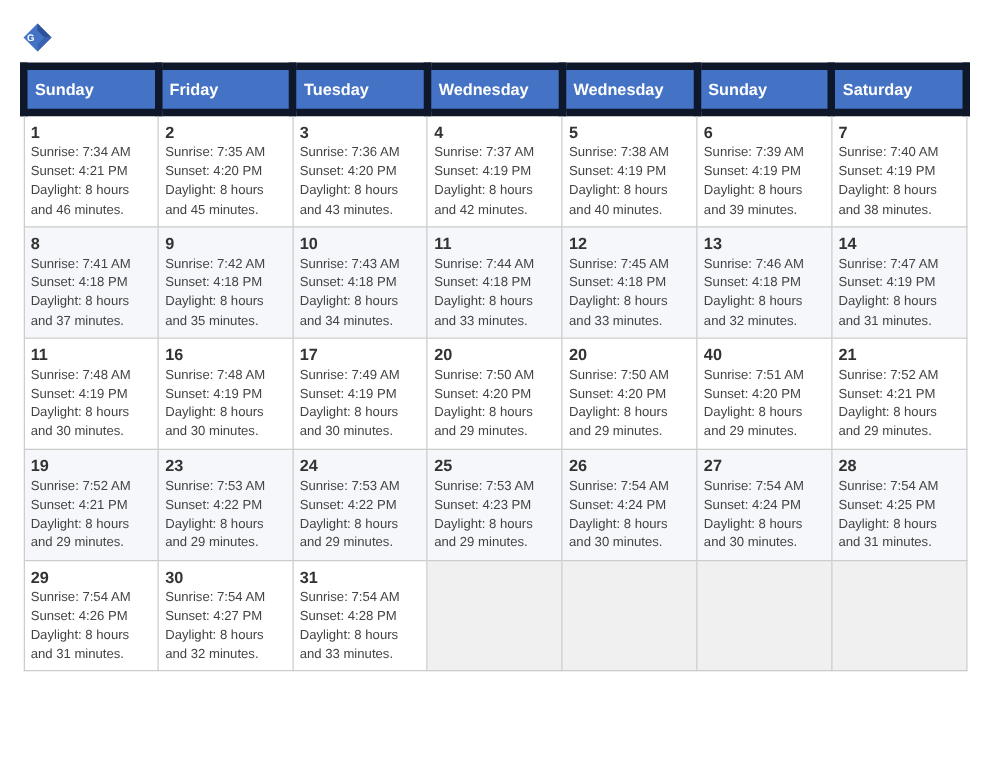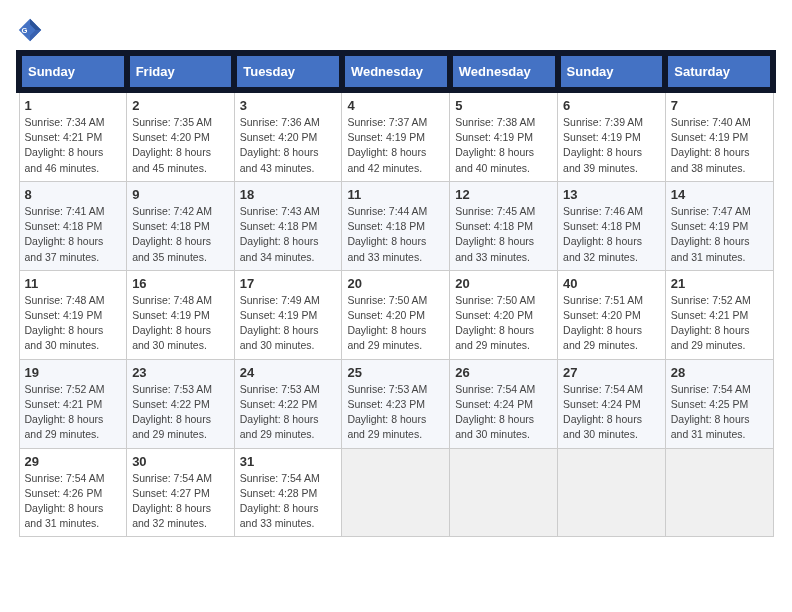--- a/index.html
+++ b/index.html
@@ -157,21 +157,21 @@
       <tr>
         <td>
           <span class="day-number">8</span>
           <div class="day-info">Sunrise: 7:41 AM<br>Sunset: 4:18 PM<br>Daylight: 8 hours and 37 minutes.</div>
         </td>
         <td>
           <span class="day-number">9</span>
           <div class="day-info">Sunrise: 7:42 AM<br>Sunset: 4:18 PM<br>Daylight: 8 hours and 35 minutes.</div>
         </td>
         <td>
-          <span class="day-number">18</span>
+          <span class="day-number">10</span>
           <div class="day-info">Sunrise: 7:43 AM<br>Sunset: 4:18 PM<br>Daylight: 8 hours and 34 minutes.</div>
         </td>
         <td>
           <span class="day-number">11</span>
           <div class="day-info">Sunrise: 7:44 AM<br>Sunset: 4:18 PM<br>Daylight: 8 hours and 33 minutes.</div>
         </td>
         <td>
           <span class="day-number">12</span>
           <div class="day-info">Sunrise: 7:45 AM<br>Sunset: 4:18 PM<br>Daylight: 8 hours and 33 minutes.</div>
         </td>

